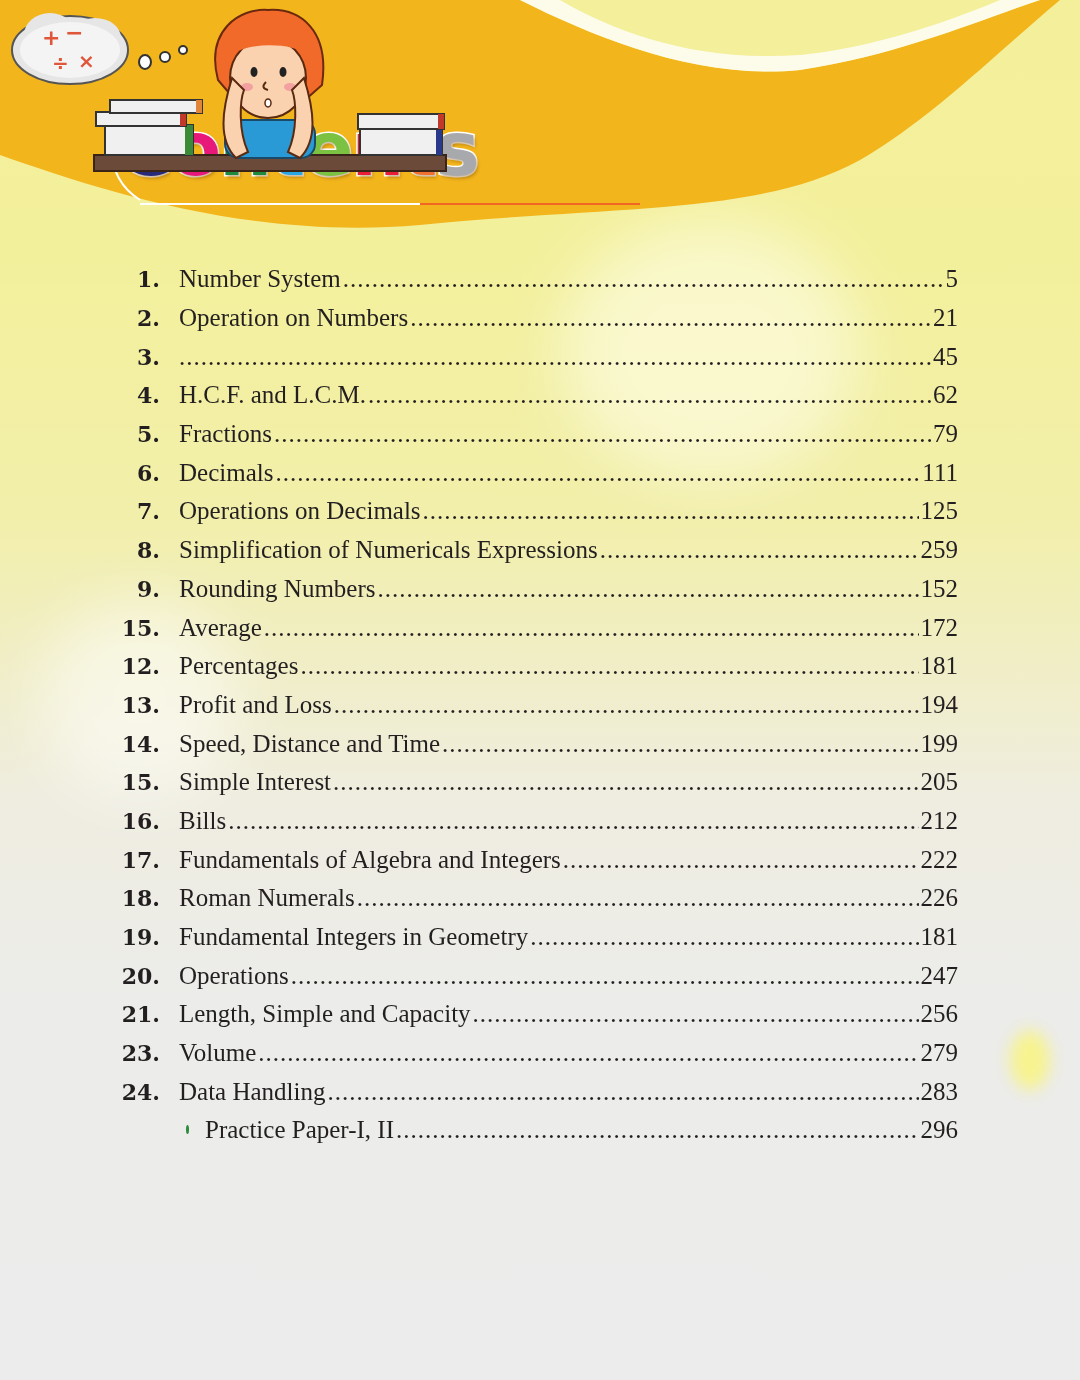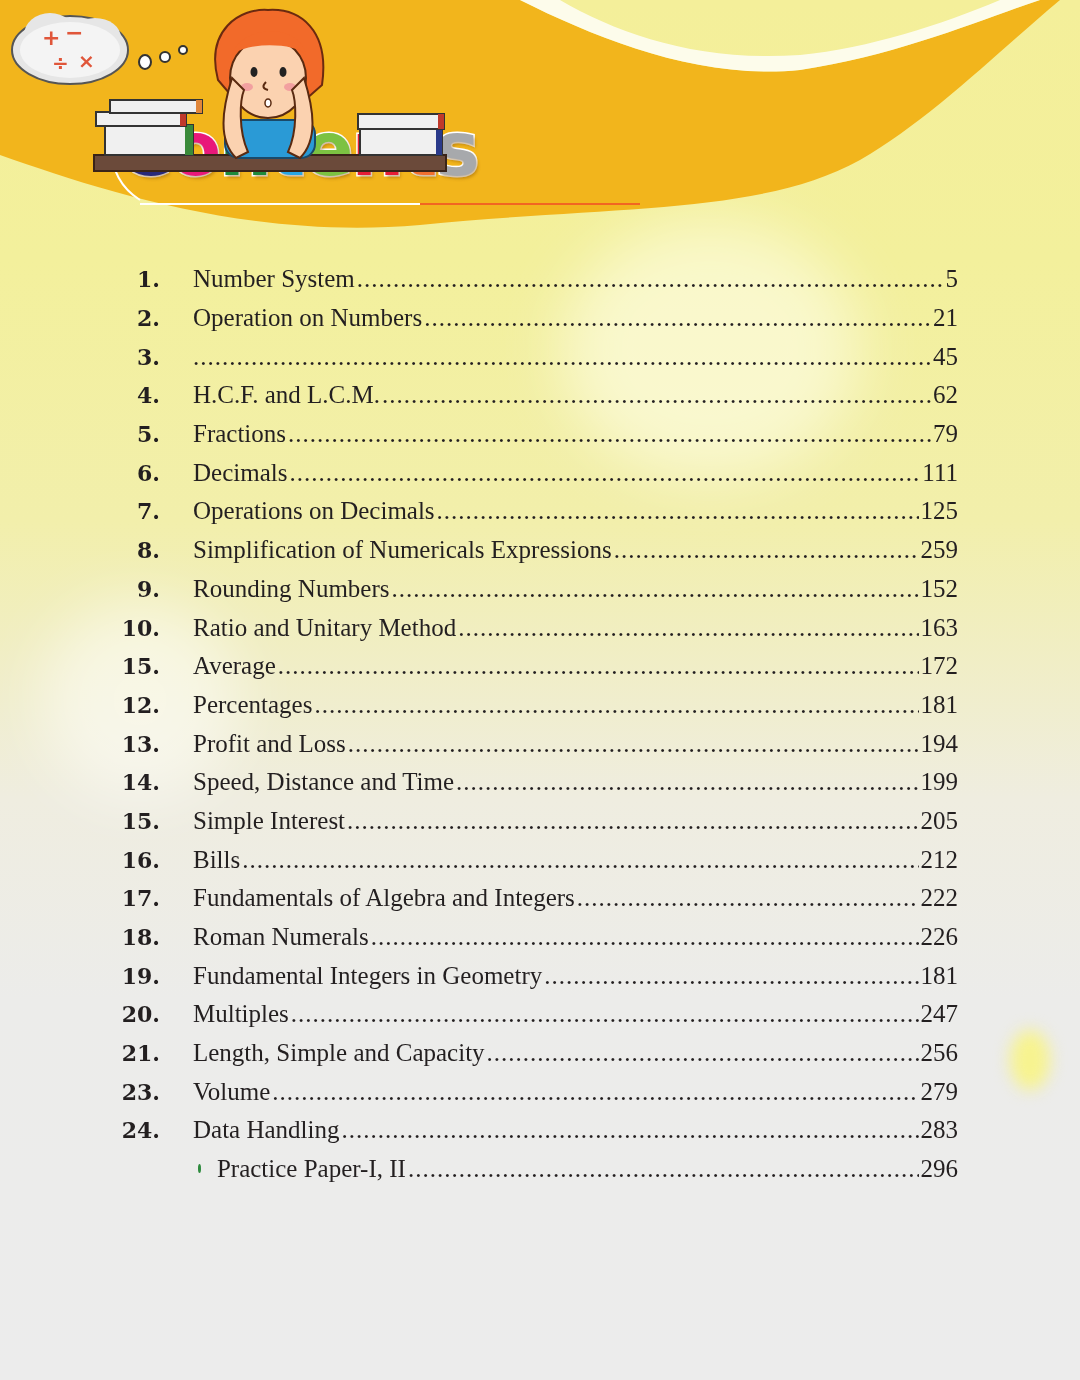--- a/index.html
+++ b/index.html
@@ -12,26 +12,26 @@
     .header { position: absolute; left: 0; top: 0; width: 1080px; height: 240px; }
     .header svg { position: absolute; left: 0; top: 0; }
     .title-wrap { position: absolute; left: 106px; top: 100px; width: 400px; height: 100px; }
     .title-text { position: absolute; left: 12px; top: 4px; font-family: "DejaVu Sans", sans-serif; font-weight: bold; font-size: 74px; letter-spacing: -2px; line-height: 90px; }
     .title-text span { -webkit-text-stroke: 3px #ffffff; paint-order: stroke fill; text-shadow: 2px 3px 3px rgba(120,70,0,0.35); }
     .illustration { position: absolute; left: 540px; top: 45px; width: 460px; height: 180px; }
 
     .toc { position: absolute; left: 110px; top: 260px; width: 860px; }
     .row { position: relative; height: 38.7px; display: flex; align-items: center; font-size: 23px; color: #231f20; }
     .num { width: 50px; text-align: right; font-weight: bold; font-family: "DejaVu Serif", serif; font-size: 22px; color: #231f20; }
-    .title { position: absolute; left: 83px; right: 12px; display: flex; align-items: baseline; white-space: nowrap; }
+    .title { position: absolute; left: 69px; right: 12px; display: flex; align-items: baseline; white-space: nowrap; }
     .title .label { flex: 0 0 auto; padding-right: 2px; font-family: "Liberation Serif", serif; font-size: 25px; }
     .title .dots { flex: 1 1 auto; overflow: hidden; font-family: "Liberation Serif", serif; font-size: 25px; letter-spacing: 1px; color: #231f20; }
     .title .dots::before { content: "........................................................................................................................................................................"; }
     .title .page { flex: 0 0 auto; font-family: "Liberation Serif", serif; font-size: 25px; padding-left: 2px; }
-    .row.sub .title { left: 88px; text-align: center; }
+    .row.sub .title { left: 76px; text-align: center; }
     .bullet { display: inline-block; width: 7px; height: 9px; border-radius: 50%; background: #2e8b3e; margin-right: 16px; position: relative; top: -4px; }
   </style>
 </head>
 <body>
 
 <div class="glow" style="left:560px;top:220px;width:300px;height:260px;background:rgba(255,255,240,0.55);"></div>
 <div class="glow" style="left:40px;top:600px;width:200px;height:200px;background:rgba(255,255,255,0.5);"></div>
 <div class="glow" style="left:1010px;top:1030px;width:40px;height:60px;background:rgba(250,245,120,0.8);filter:blur(8px);"></div>
 
 <div class="header">
@@ -164,28 +164,20 @@
     </div>
     <div class="row">
       <span class="num">9.</span>
       <span class="title">
         <span class="label">Rounding Numbers</span>
         <span class="dots"></span>
         <span class="page">152</span>
       </span>
     </div>
     <div class="row">
-      <span class="num">10.</span>
-      <span class="title">
-        <span class="label">Ratio and Unitary Method</span>
-        <span class="dots"></span>
-        <span class="page">163</span>
-      </span>
-    </div>
-    <div class="row">
       <span class="num">15.</span>
       <span class="title">
         <span class="label">Average</span>
         <span class="dots"></span>
         <span class="page">172</span>
       </span>
     </div>
     <div class="row">
       <span class="num">12.</span>
       <span class="title">
@@ -246,21 +238,21 @@
       <span class="num">19.</span>
       <span class="title">
         <span class="label">Fundamental Integers in Geometry</span>
         <span class="dots"></span>
         <span class="page">181</span>
       </span>
     </div>
     <div class="row">
       <span class="num">20.</span>
       <span class="title">
-        <span class="label">Multiples</span>
+        <span class="label">Operations</span>
         <span class="dots"></span>
         <span class="page">247</span>
       </span>
     </div>
     <div class="row">
       <span class="num">21.</span>
       <span class="title">
         <span class="label">Length, Simple and Capacity</span>
         <span class="dots"></span>
         <span class="page">256</span>

